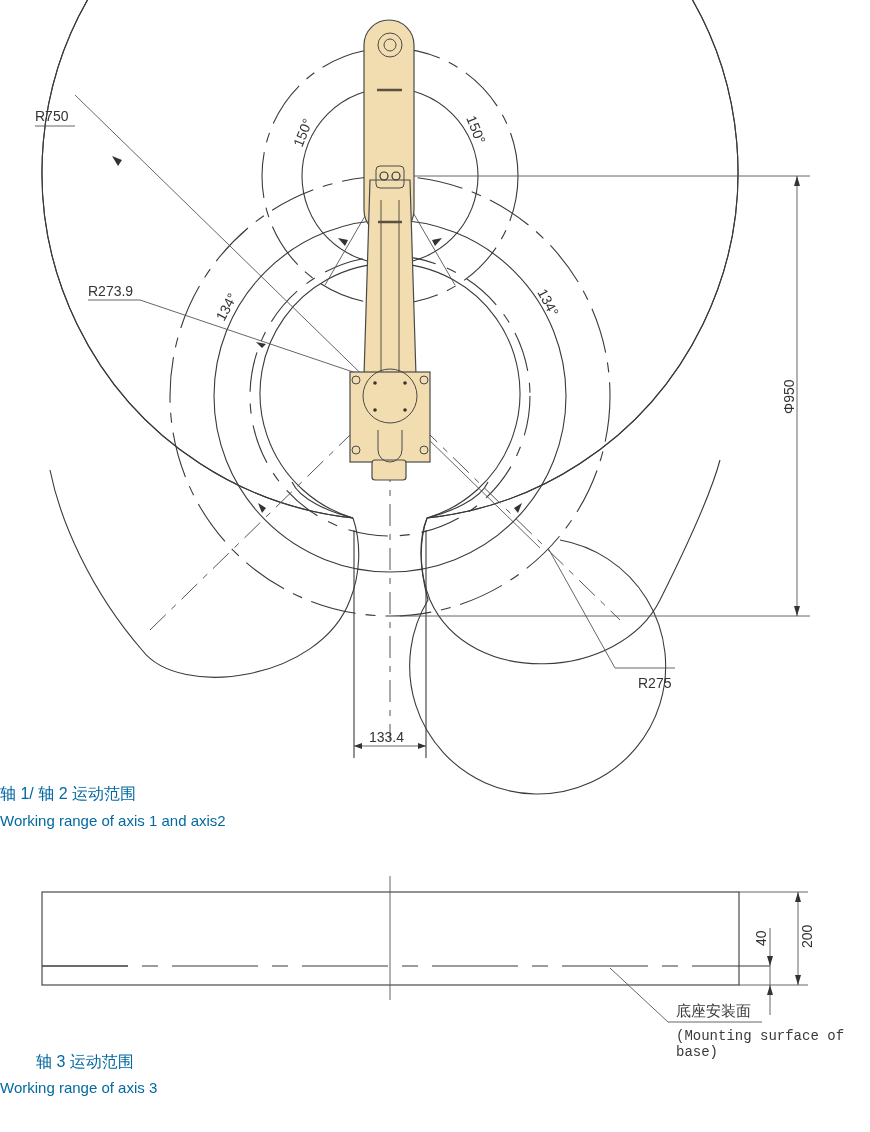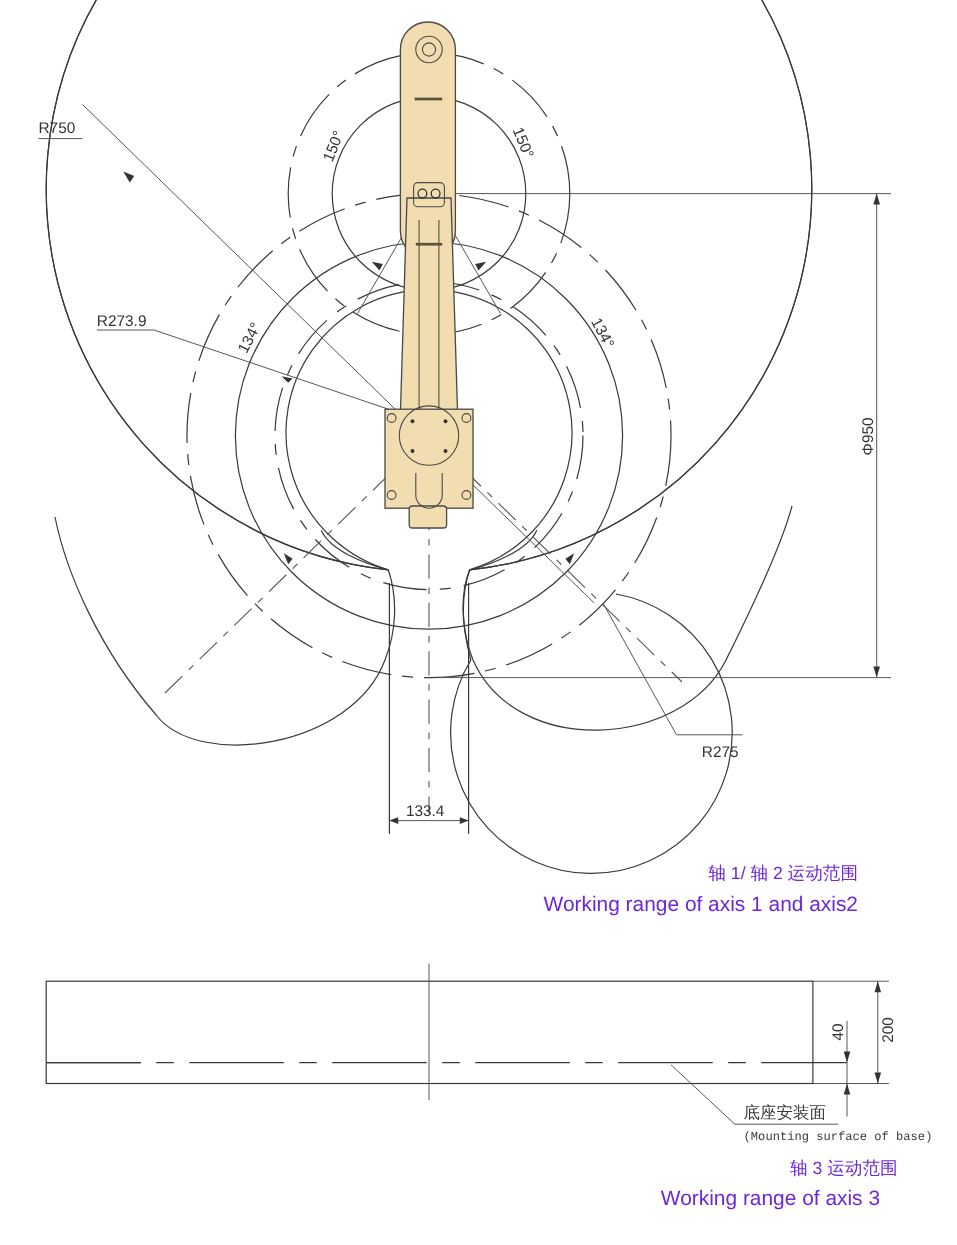--- a/index.html
+++ b/index.html
@@ -5,23 +5,23 @@
   html, body { margin:0; padding:0; background:#ffffff; }
   body { width:870px; height:1132px; position:relative; overflow:hidden; font-family:"Liberation Sans", sans-serif; }
   svg { position:absolute; left:0; top:0; }
   .ln { stroke:#3a3a3a; stroke-width:1.1; fill:none; }
   .thin { stroke:#555; stroke-width:0.9; fill:none; }
   .dash { stroke:#3a3a3a; stroke-width:1.1; fill:none; stroke-dasharray:46 10 10 10; }
   .center { stroke:#555; stroke-width:1; fill:none; stroke-dasharray:22 8 6 8; }
   .arm { fill:#f2ddb0; stroke:#4a4a4a; stroke-width:1.2; }
   .armline { stroke:#5a5140; stroke-width:1; fill:none; }
   .lbl { font-family:"Liberation Sans", sans-serif; font-size:14px; fill:#333; }
-  .caption { position:absolute; left:0; width:780px; text-align:right; color:#6d28d9; font-family:"Liberation Sans", sans-serif; }
+  .caption { position:absolute; left:0; width:780px; text-align:left; color:#0369a1; font-family:"Liberation Sans", sans-serif; }
   .cap-cn { font-size:16px; }
-  .cap-en { font-size:19px; }
+  .cap-en { font-size:15px; }
   .note { position:absolute; color:#3a3a3a; font-family:Liberation Mono, monospace; }
 </style>
 </head>
 <body>
 
 <svg width="870" height="1132" viewBox="0 0 870 1132">
 
   <path class="ln" d="M 353 518
            A 348 348 0 1 1 427 518
            C 418 540, 420 570, 428 600
@@ -135,16 +135,16 @@
     <line class="thin" x1="668" y1="1022" x2="762" y2="1022"></line>
   </g>
   <text class="lbl" transform="translate(812,948) rotate(-90)">200</text>
   <text class="lbl" transform="translate(766,946) rotate(-90)">40</text>
 </svg>
 
 <div class="caption cap-cn" style="top:784px;">轴 1/ 轴 2 运动范围</div>
 <div class="caption cap-en" style="top:812px;">Working range of axis 1 and axis2</div>
 
 <div class="note" style="left:676px; top:1002px; font-size:15px;">底座安装面</div>
-<div class="note" style="left:676px; top:1028px; font-size:11px;">(Mounting surface of base)</div>
+<div class="note" style="left:676px; top:1028px; font-size:14px;">(Mounting surface of base)</div>
 
 <div class="caption cap-cn" style="top:1052px;padding-left:36px;">轴 3 运动范围</div>
-<div class="caption cap-en" style="top:1079px;padding-left:20px;">Working range of axis 3</div>
+<div class="caption cap-en" style="top:1079px;">Working range of axis 3</div>
 
 </body></html>

